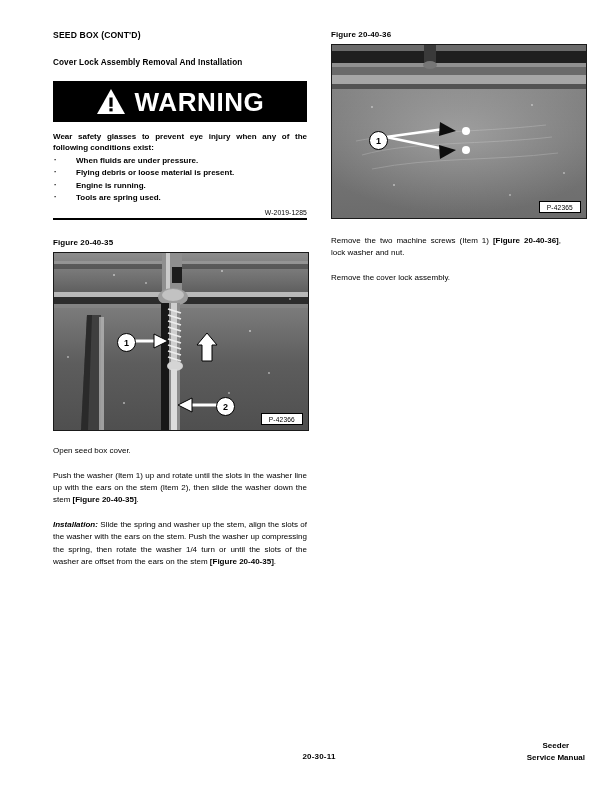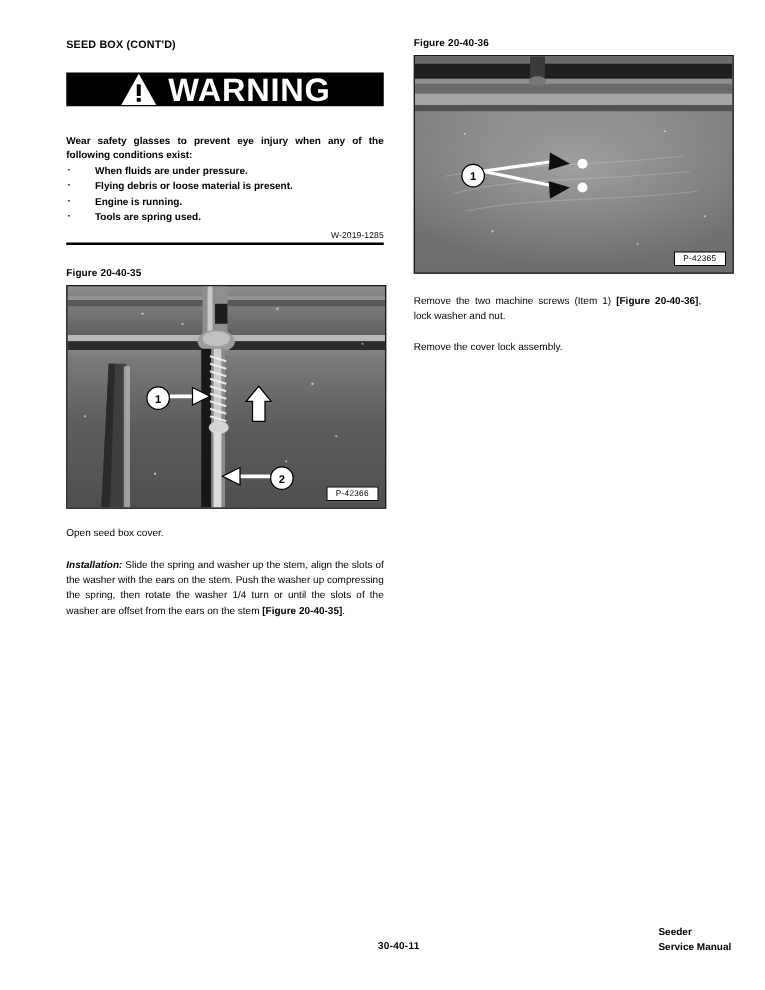--- a/index.html
+++ b/index.html
@@ -44,38 +44,38 @@
   .sub-title {
     font-size: 8.2px;
     font-weight: bold;
     letter-spacing: 0.1px;
     margin: 0 0 14px 0;
   }
 
   
   .warning-banner {
     background: #000000;
-    height: 27px;
+    height: 41px;
     display: flex;
     align-items: center;
     justify-content: center;
     gap: 9px;
   }
   .warn-triangle {
     display: block;
   }
   .warning-word {
     color: #ffffff;
     font-size: 26px;
     font-weight: bold;
     letter-spacing: 0.6px;
     line-height: 1;
   }
   .warning-body {
-    margin-top: 22px;
+    margin-top: 9px;
     font-size: 8px;
     font-weight: bold;
     line-height: 1.42;
     text-align: justify;
   }
   .warning-list {
     list-style: none;
     margin: 1px 0 0 0;
     padding: 0;
     font-size: 8px;
@@ -181,35 +181,36 @@
     top: 12px;
     text-align: center;
     font-size: 8px;
     font-weight: bold;
     letter-spacing: 0.2px;
   }
   .footer-right {
     position: absolute;
     right: 0;
     top: 0;
-    text-align: left;
+    text-align: center;
     font-size: 8px;
     font-weight: bold;
     line-height: 1.5;
   }
 </style>
 </head>
 <body>
 
 <div class="page">
 
   <div class="col-left">
 
     <div class="section-title">SEED BOX (CONT'D)</div>
 
+    <div class="sub-title">Cover Lock Assembly Removal And Installation</div>
 
     <div>
       <div class="warning-banner">
         <svg class="warn-triangle" width="30" height="27" viewBox="0 0 30 27">
           <polygon points="15,1 29,26 1,26" fill="#ffffff"></polygon>
           <rect x="13.4" y="9.5" width="3.2" height="9.3" fill="#000000"></rect>
           <rect x="13.4" y="20.3" width="3.2" height="3.1" fill="#000000"></rect>
         </svg>
         <span class="warning-word">WARNING</span>
       </div>
@@ -324,20 +325,23 @@
           <span>2</span>
         </div>
 
         <div class="photo-code">P-42366</div>
       </div>
     </div>
 
     <div style="margin-top:14px;">
       <p class="para">Open seed box cover.</p>
 
+      <p class="para">
+        <span>Push the washer (Item 1) up and rotate until the slots in the washer line up with the ears on the stem (Item 2), then slide the washer down the stem </span><b>[Figure 20-40-35]</b><span>.</span>
+      </p>
 
       <p class="para">
         <i class="installation">Installation:</i><span> Slide the spring and washer up the stem, align the slots of the washer with the ears on the stem. Push the washer up compressing the spring, then rotate the washer 1/4 turn or until the slots of the washer are offset from the ears on the stem </span><b>[Figure 20-40-35]</b><span>.</span>
       </p>
     </div>
   </div>
 
   <div class="col-right">
 
     <div>
@@ -407,16 +411,16 @@
 
       <p class="para">Remove the cover lock assembly.</p>
     </div>
   </div>
 
   <div class="footer">
     <div class="footer-right">
       <div>Seeder</div>
       <div>Service Manual</div>
     </div>
-    <div class="footer-page">30-40-11</div>
+    <div class="footer-page">20-30-11</div>
   </div>
 
 </div>
 
 </body></html>

